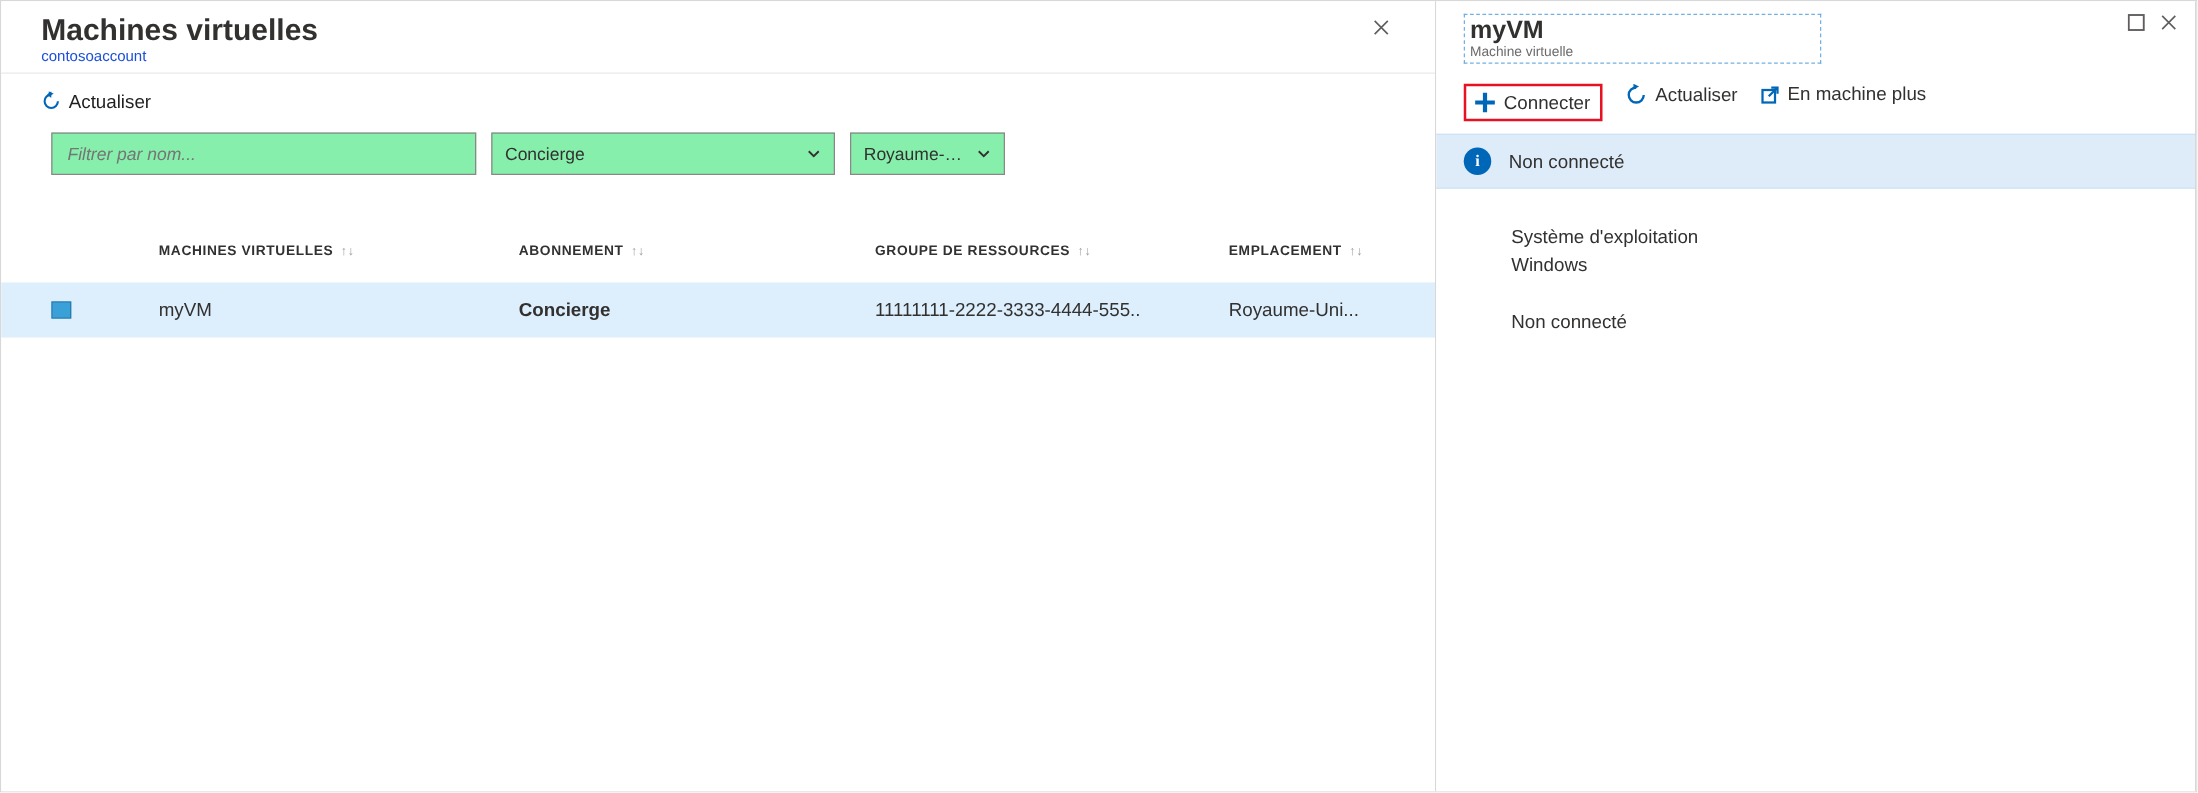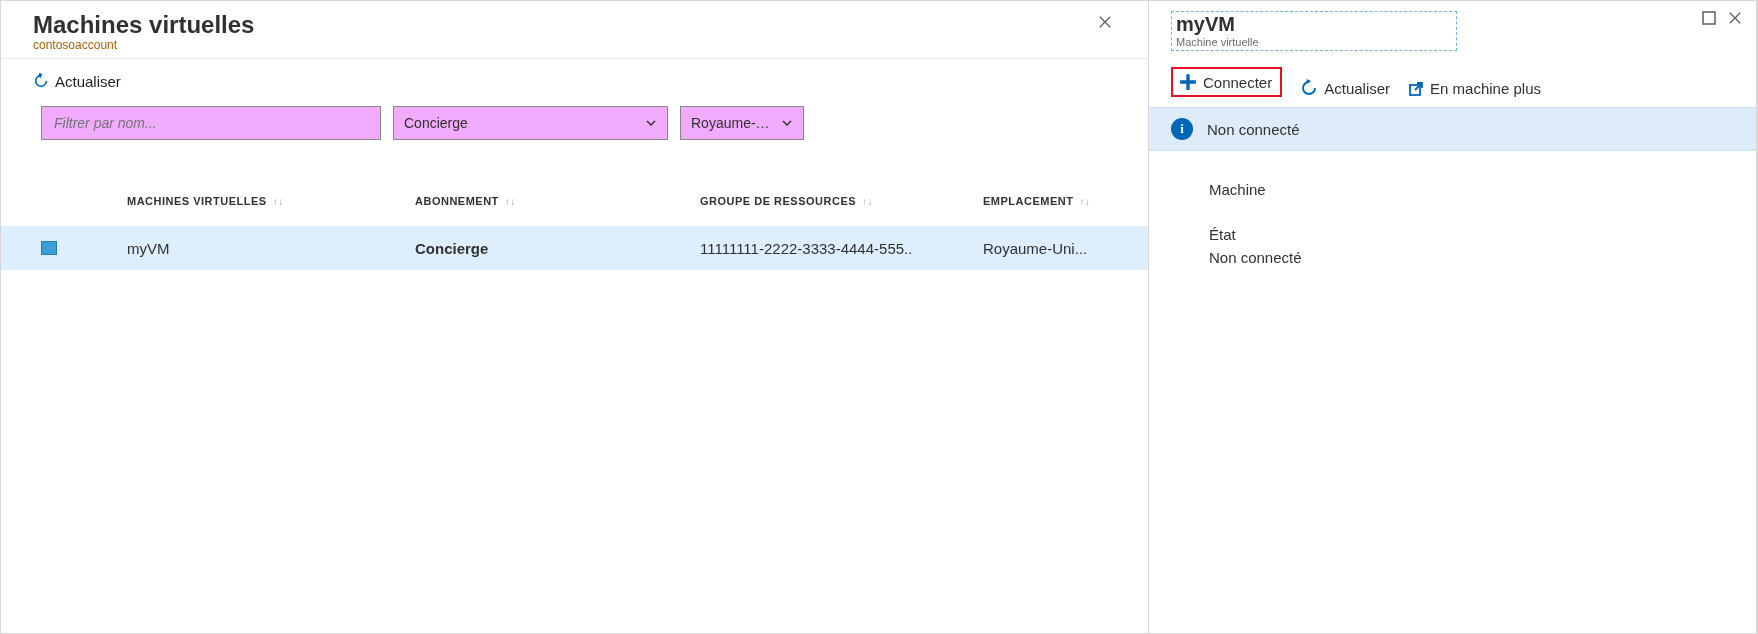--- a/index.html
+++ b/index.html
@@ -41,21 +41,21 @@
   }
   .left-header .titles h1 {
     font-size: 24px;
     font-weight: 600;
     margin: 0;
     line-height: 1.2;
     color: #323130;
   }
   .left-header .titles .sub {
     font-size: 12px;
-    color: #a16207;
+    color: #1d4ed8;
     margin-top: -2px;
   }
   .close-x {
     font-size: 18px;
     padding: 4px;
     color: #605e5c;
     cursor: pointer;
     line-height: 1;
   }
 
@@ -76,21 +76,21 @@
   
   .filters {
     display: flex;
     gap: 12px;
     padding: 0 40px 6px 40px;
     align-items: center;
   }
   .filter-input, .filter-select {
     height: 32px;
     border: 1px solid #8a8886;
-    background: #f0abfc;
+    background: #86efac;
     padding: 16px 10px;
     display: flex;
     align-items: center;
     justify-content: flex-end;
     font-size: 14px;
     color: #323130;
   }
   .filter-input {
     width: 340px;
   }
@@ -187,21 +187,21 @@
   .right-header .controls {
     display: flex;
     gap: 12px;
     align-items: center;
     color: #605e5c;
     font-size: 16px;
   }
   .right-toolbar {
     display: flex;
     gap: 18px;
-    align-items: flex-end;
+    align-items: flex-start;
     padding: 8px 22px 10px 22px;
     flex-wrap: wrap;
   }
   .rt-btn {
     display: inline-flex;
     align-items: center;
     gap: 6px;
     font-size: 15px;
     color: #323130;
     cursor: pointer;
@@ -392,21 +392,21 @@
       </div>
     </div>
 
     <div class="statusbar">
       <span class="info-dot">i</span>
       <span>Non connecté</span>
     </div>
 
     <div class="details">
 
-      <div class="value">Machine</div>
-
-      <div class="label">État</div>
+      <div class="label">Système d'exploitation</div>
+      <div class="value">Windows</div>
+
       <div class="value">Non connecté</div>
     </div>
 
   </div>
 
 </div>
 
 </body></html>

